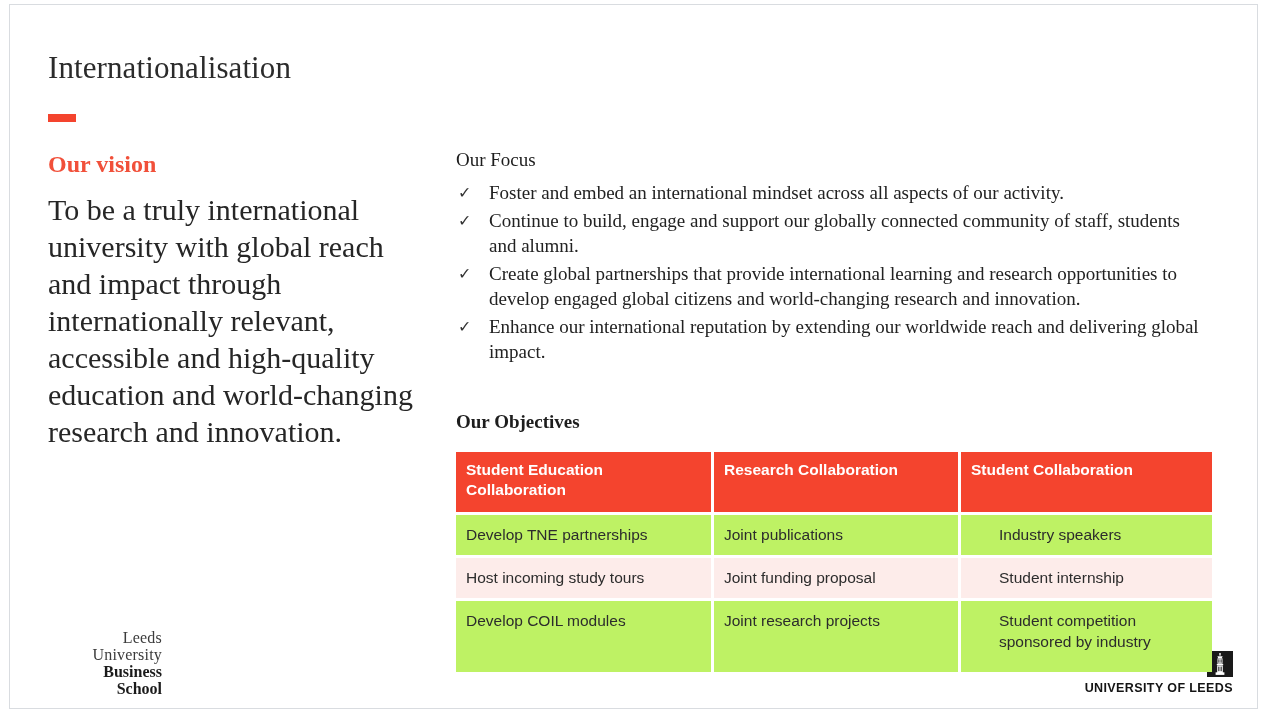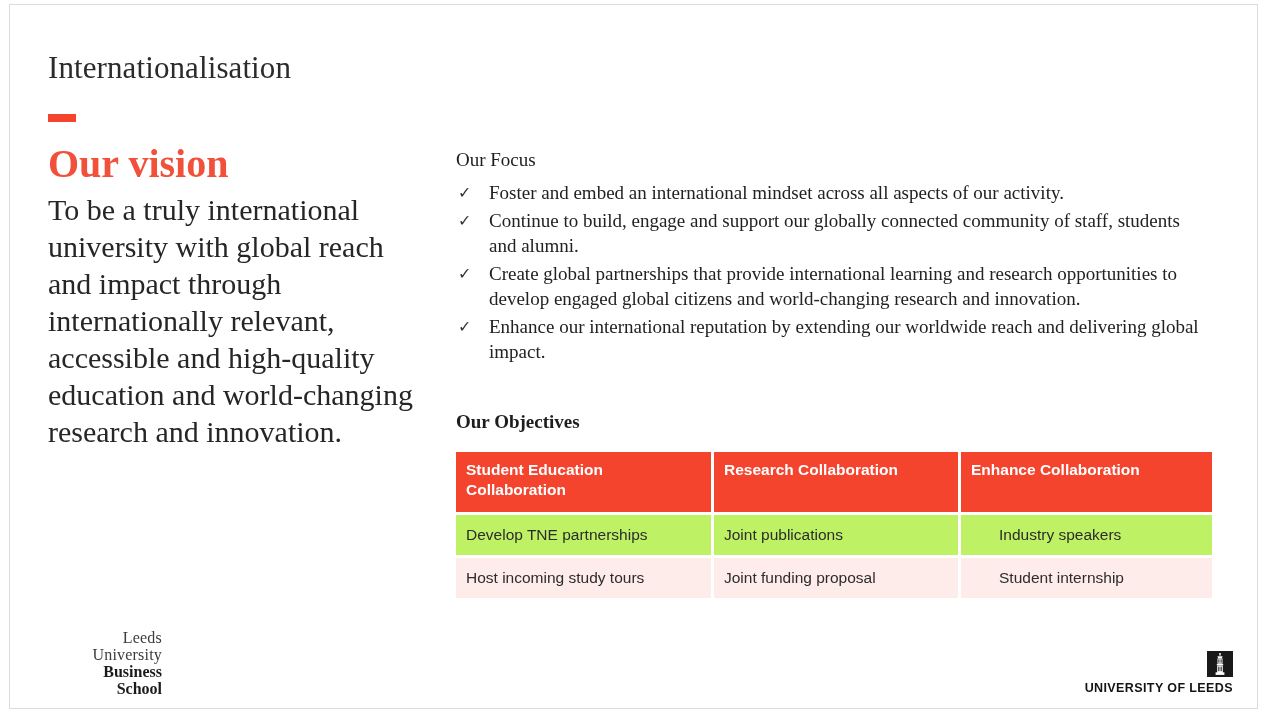--- a/index.html
+++ b/index.html
@@ -49,21 +49,21 @@
     background: #f4442e;
   }
 
   
   .vision-heading {
     position: absolute;
     left: 38px;
     top: 141px;
     font-family: "Liberation Serif", serif;
     font-weight: bold;
-    font-size: 40px;
+    font-size: 24px;
     line-height: 36px;
     color: #f1503a;
     white-space: nowrap;
   }
 
   .vision-body {
     position: absolute;
     left: 38px;
     top: 186px;
     width: 382px;
@@ -288,30 +288,35 @@
   <table class="objectives-table">
     <colgroup>
       <col class="c1">
         <col class="c2">
         <col class="c3">
     </colgroup>
     <thead>
       <tr>
         <th>Student Education Collaboration</th>
         <th>Research Collaboration</th>
-        <th>Enhance Collaboration</th>
+        <th>Student Collaboration</th>
       </tr>
     </thead>
     <tbody>
       <tr class="band-a">
         <td>Develop TNE partnerships</td>
         <td>Joint publications</td>
         <td>Industry speakers</td>
       </tr>
       <tr class="band-b">
         <td>Host incoming study tours</td>
         <td>Joint funding proposal</td>
         <td>Student internship</td>
       </tr>
+      <tr class="band-a tall">
+        <td>Develop COIL modules</td>
+        <td>Joint research projects</td>
+        <td>Student competition sponsored by industry</td>
+      </tr>
     </tbody>
   </table>
 
 </div>
 
 </body></html>

